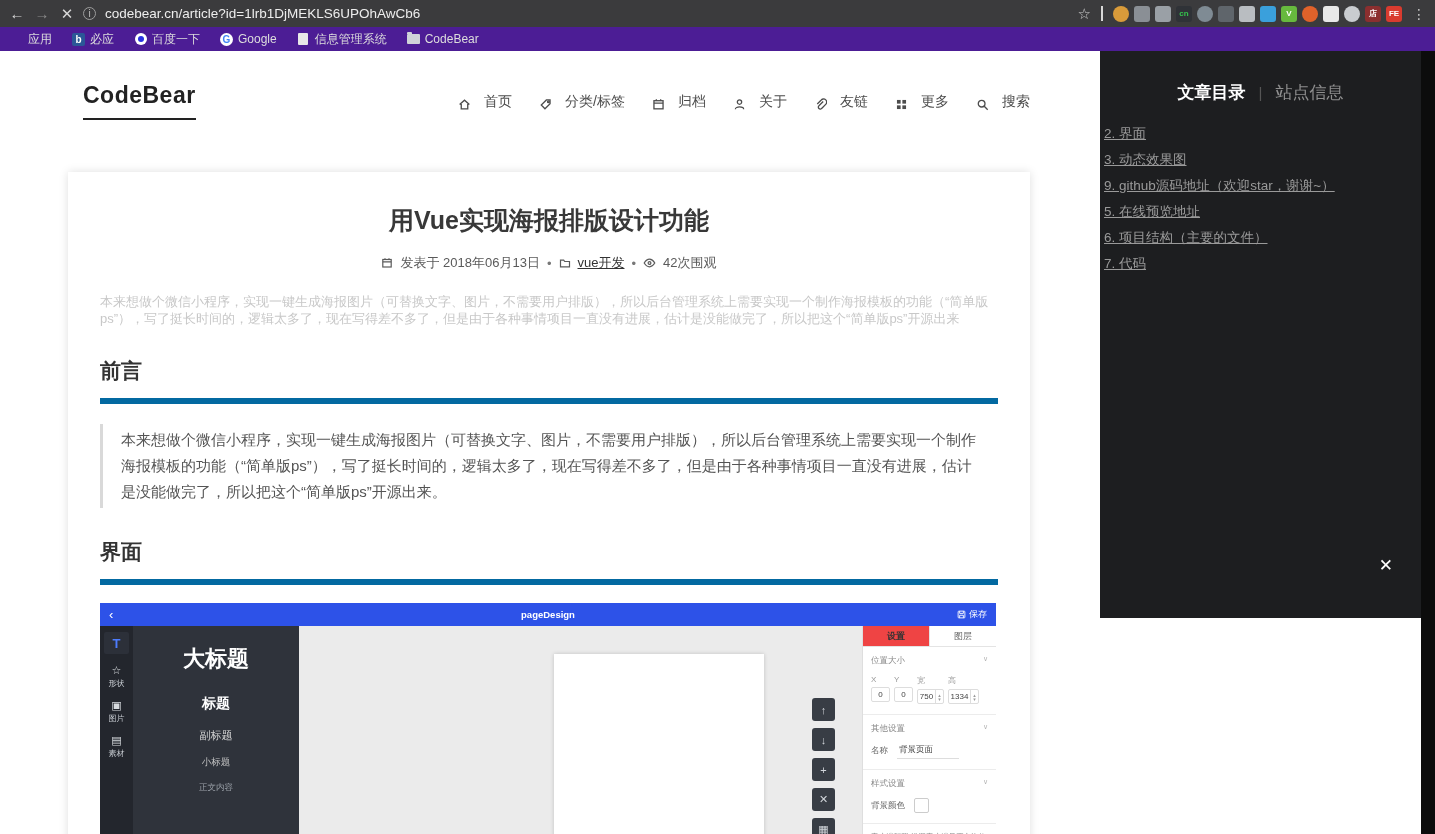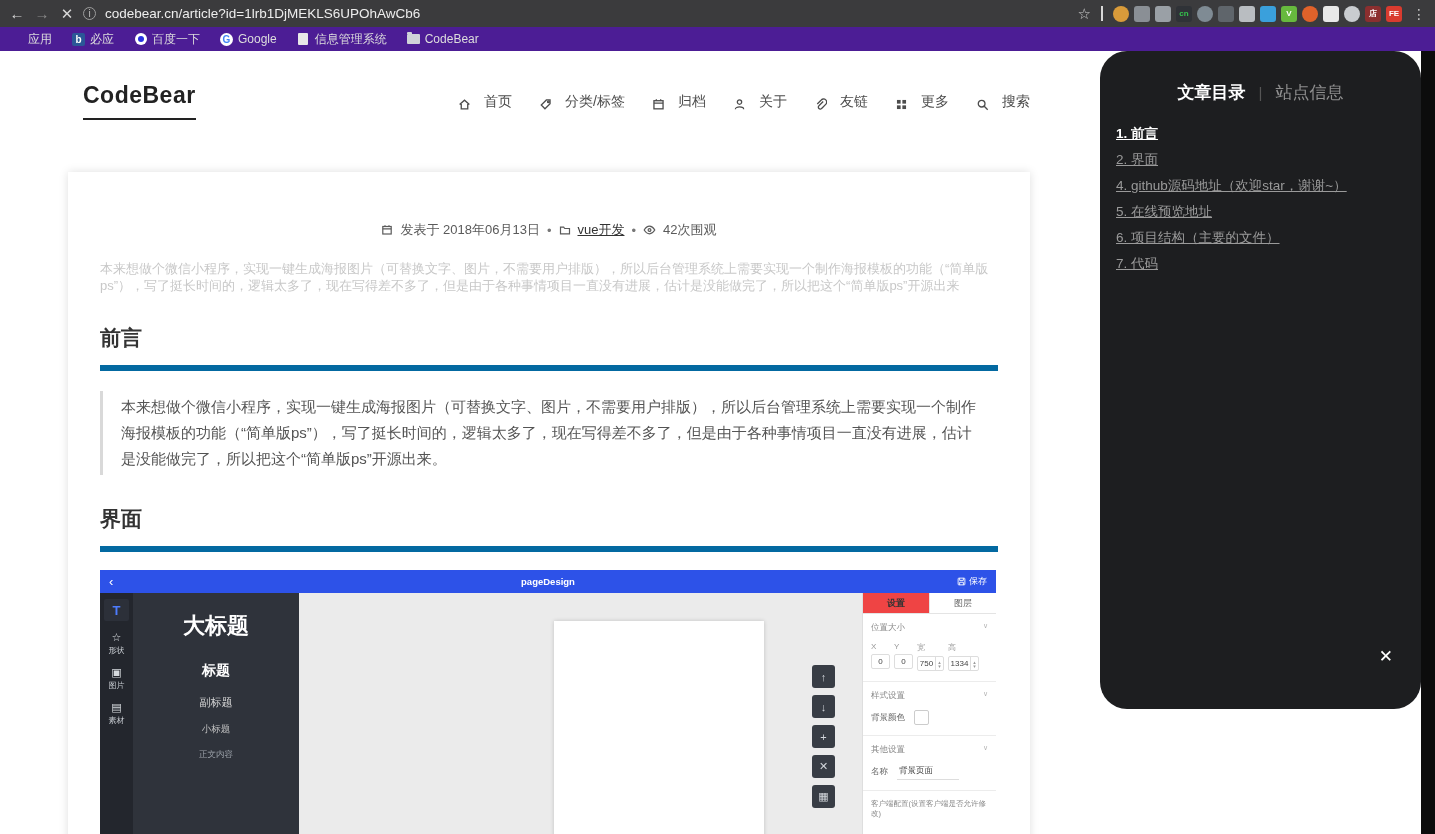--- a/index.html
+++ b/index.html
@@ -106,21 +106,21 @@
   .fwrap input { width:17px; border:none; font-size:8px; text-align:center; padding:0; outline:none; color:#444; background:transparent; }
   .fwrap.wide input { width:21px; }
   .stepper { display:flex; flex-direction:column; justify-content:center; align-items:center;
     border-left:1px solid #ddd; width:8px; color:#999; font-size:5px; line-height:4px; }
   .row { display:flex; align-items:center; gap:9px; font-size:8.5px; color:#666; }
   .swatch { width:15px; height:15px; border:1px solid #ccc; background:#fff; border-radius:2px; }
   .name-val { border-bottom:1px solid #ddd; color:#444; min-width:62px; padding:1px 2px 2px; font-size:8.5px; }
   .client-head { color:#8a8a8a; font-size:7.5px; margin-bottom:8px; }
 
   
-  .sidebar { position:absolute; left:1100px; top:0; width:321px; height:658px; background:#1d1e20; padding:30px 16px;border-radius:27px; }
+  .sidebar { position:absolute; left:1100px; top:0; width:321px; height:567px; background:#1d1e20; padding:30px 4px; }
   .toc-head { display:flex; align-items:center; justify-content:center; gap:13px; font-size:17px; }
   .toc-head .tab-active { color:#fff; font-weight:bold; cursor:pointer; }
   .toc-head .sep { color:#555; font-size:15px; }
   .toc-head .tab-alt { color:#8f8f8f; cursor:pointer; }
   .toc-list { margin-top:17px; list-style:none; }
   .toc-list li { font-size:13.5px; line-height:26px; color:#9a9a9a; cursor:pointer; }
   .toc-list li span { text-decoration:underline; }
   .toc-list li.active { color:#fff; font-weight:bold; }
   .close-x { position:absolute; right:28px; bottom:42px; color:#fff; font-size:17px; cursor:pointer; }
 
@@ -258,20 +258,21 @@
             <svg class="ic" width="13" height="13" viewBox="0 0 12 12">
                 <circle cx="5.2" cy="5.2" r="3.1"></circle>
                 <path d="M7.6 7.6l3.2 3.2"></path>
               </svg>
             <span>搜索</span>
           </span>
         </div>
       </div>
 
       <div class="card">
+        <h1 class="title">用Vue实现海报排版设计功能</h1>
 
         <div class="meta">
           <svg class="ic" width="12" height="12" viewBox="0 0 12 12">
               <rect x="1.8" y="2.5" width="8.4" height="7.5"></rect>
               <path d="M1.8 4.8h8.4M4 2.5V1.2M8 2.5V1.2"></path>
             </svg>
           <span>发表于 2018年06月13日</span>
           <span class="dot">•</span>
           <svg class="ic" width="12" height="12" viewBox="0 0 12 12">
               <path d="M1.5 3.2h3.2l1 1.3h4.8v5.3h-9z"></path>
@@ -378,58 +379,58 @@
                         <span class="stepper">
                           <span>▴</span>
                           <span>▾</span>
                         </span>
                       </span>
                   </span>
                 </div>
               </div>
               <div class="ed-sec">
                 <div class="sec-head">
+                  <span>其他设置</span>
+                  <span class="chev">∨</span>
+                </div>
+                <div class="row">
+                  <span>名称</span>
+                  <span class="name-val">背景页面</span>
+                </div>
+              </div>
+              <div class="ed-sec">
+                <div class="sec-head">
                   <span>样式设置</span>
                   <span class="chev">∨</span>
                 </div>
                 <div class="row">
                   <span>背景颜色</span>
                   <span class="swatch"></span>
-                </div>
-              </div>
-              <div class="ed-sec">
-                <div class="sec-head">
-                  <span>其他设置</span>
-                  <span class="chev">∨</span>
-                </div>
-                <div class="row">
-                  <span>名称</span>
-                  <span class="name-val">背景页面</span>
                 </div>
               </div>
               <div class="ed-sec">
                 <div class="client-head">客户端配置(设置客户端是否允许修改)</div>
 
               </div>
             </div>
           </div>
         </div>
       </div>
     </div>
 
     <div class="sidebar">
       <div class="toc-head">
         <span class="tab-active">文章目录</span>
         <span class="sep">|</span>
         <span class="tab-alt">站点信息</span>
       </div>
       <ul class="toc-list">
-        <li class="active"><span>1. 前言</span></li>
         <li><span>2. 界面</span></li>
-        <li><span>4. github源码地址（欢迎star，谢谢~）</span></li>
+        <li><span>3. 动态效果图</span></li>
+        <li><span>9. github源码地址（欢迎star，谢谢~）</span></li>
         <li><span>5. 在线预览地址</span></li>
         <li><span>6. 项目结构（主要的文件）</span></li>
         <li><span>7. 代码</span></li>
       </ul>
       <span class="close-x">✕</span>
     </div>
 
     <div class="scroll-strip"></div>
   </div>
 </div>

